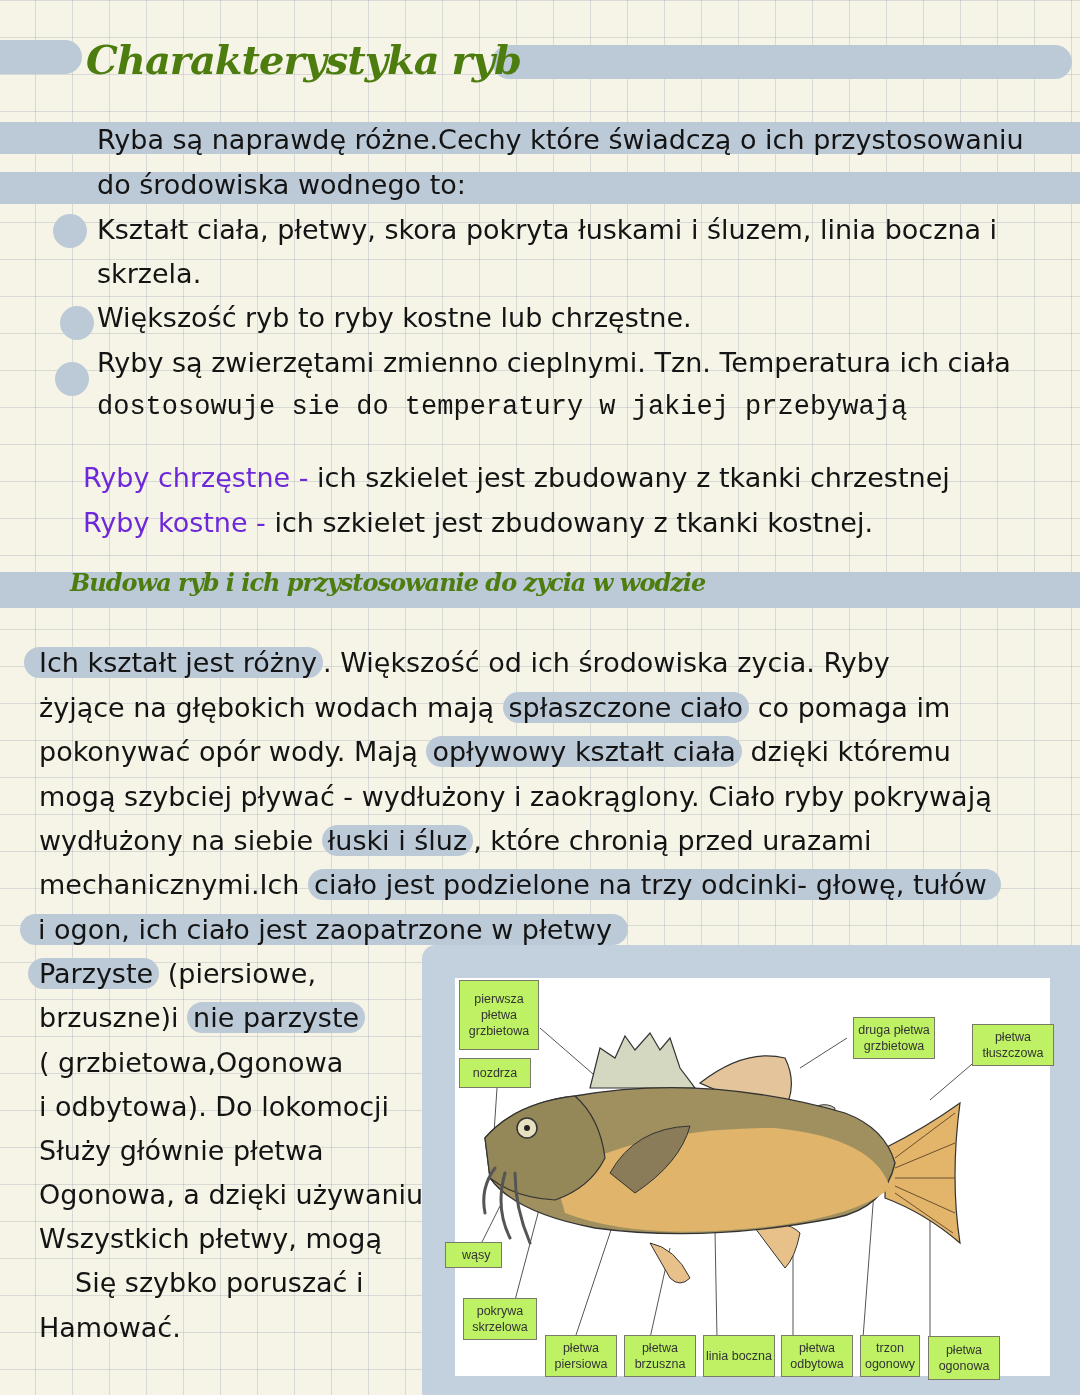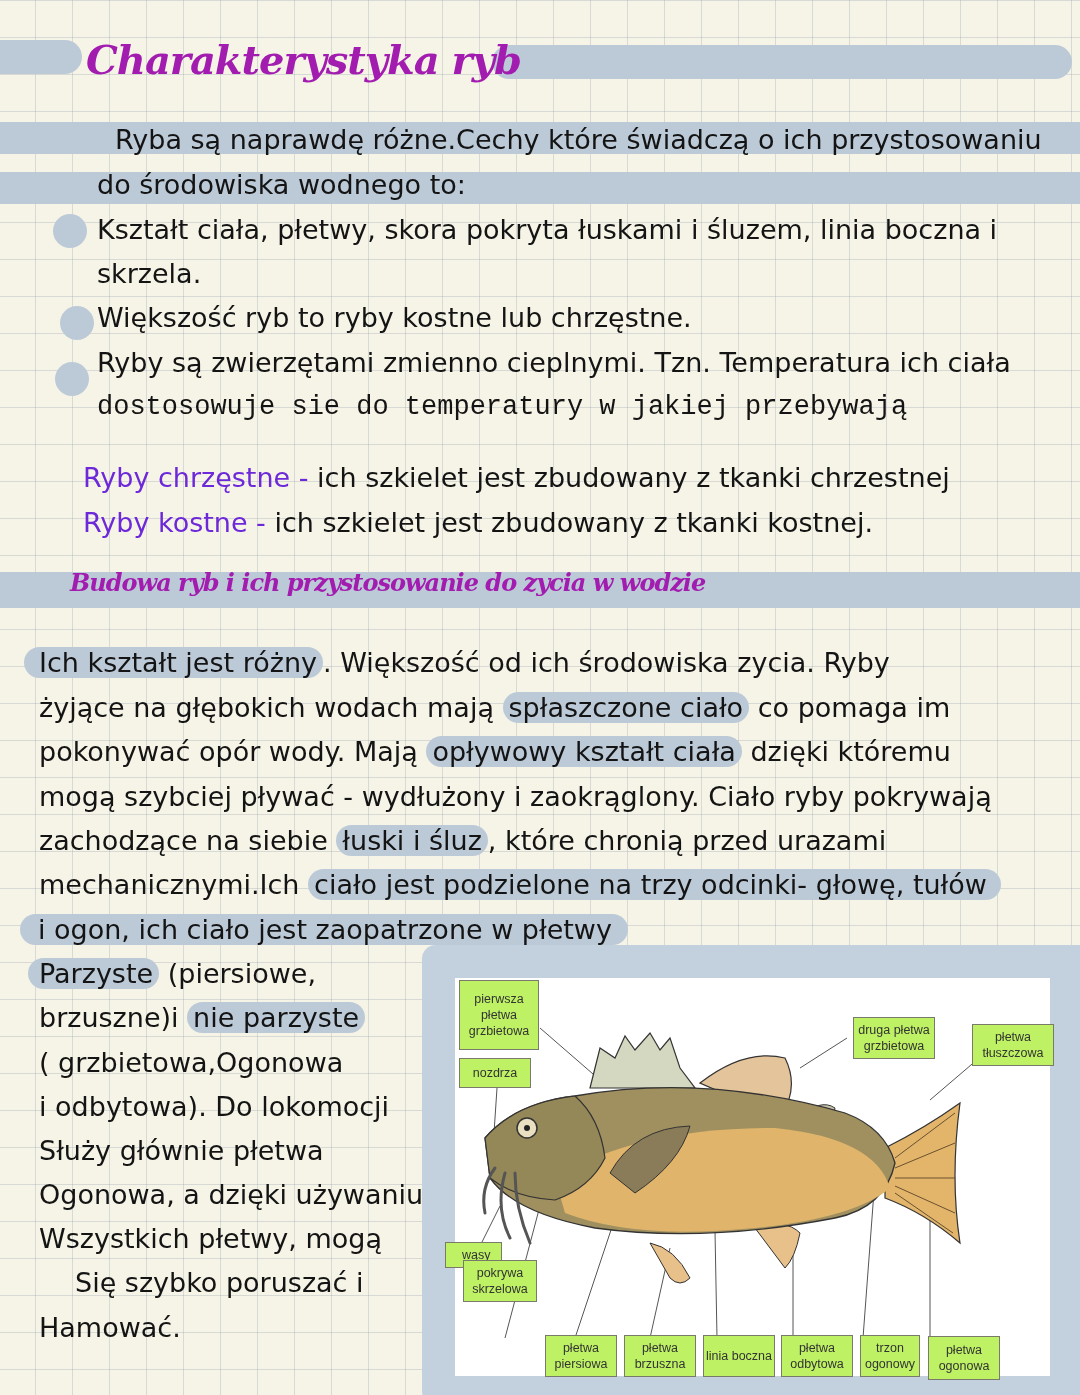--- a/index.html
+++ b/index.html
@@ -6,40 +6,40 @@
   body{width:1080px;height:1395px;overflow:hidden;position:relative;
     background-color:#f6f4e6;
     background-image:
       linear-gradient(to right, rgba(160,168,180,0.35) 1px, transparent 1px),
       linear-gradient(to bottom, rgba(160,168,180,0.35) 1px, transparent 1px);
     background-size:37px 37px;
     background-position:-2px 0px;
     font-family:"DejaVu Sans", sans-serif;color:#141414;}
   .abs{position:absolute;}
   .hl{background:#bccad8;}
-  .title{font-family:"DejaVu Serif", serif;font-style:italic;font-weight:bold;color:#a21caf;letter-spacing:-1px;}
+  .title{font-family:"DejaVu Serif", serif;font-style:italic;font-weight:bold;color:#4d7c0f;letter-spacing:-1px;}
   .line{position:absolute;font-size:27px;white-space:nowrap;line-height:40px;}
   .pill{background:#bccad8;border-radius:20px;padding:0 6px;}
   .bullet{position:absolute;width:34px;height:34px;border-radius:50%;background:#bccad8;}
   .blue{color:#6d28d9;}
   .fig-outer{position:absolute;left:422px;top:945px;width:680px;height:460px;background:#c3d0dd;border-radius:14px;}
   .fig-inner{position:absolute;left:455px;top:978px;width:595px;height:398px;background:#ffffff;}
   .lbl{position:absolute;background:#bef264;border:1.5px solid #7a7a6a;font-family:"Liberation Sans", sans-serif;
     font-size:12.5px;color:#333;text-align:center;line-height:16px;display:flex;align-items:center;justify-content:center;box-sizing:border-box;}
 </style>
 </head>
 <body>
 
 <div class="abs hl" style="left:0;top:40px;width:82px;height:34px;border-radius:0 17px 17px 0;"></div>
 <div class="abs hl" style="left:492px;top:45px;width:580px;height:34px;border-radius:17px;"></div>
 <div class="abs title" style="left:86px;top:36px;font-size:40px;">Charakterystyka ryb</div>
 
 <div class="abs hl" style="left:0;top:122px;width:1080px;height:32px;"></div>
 <div class="abs hl" style="left:0;top:172px;width:1080px;height:32px;"></div>
-<div class="line" style="left:97px;top:120px;margin-left:18px;">Ryba są naprawdę różne.Cechy które świadczą o ich przystosowaniu</div>
+<div class="line" style="left:97px;top:120px;">Ryba są naprawdę różne.Cechy które świadczą o ich przystosowaniu</div>
 <div class="line" style="left:97px;top:165px;">do środowiska wodnego to:</div>
 
 <div class="bullet" style="left:53px;top:214px;"></div>
 <div class="line" style="left:97px;top:210px;">Kształt ciała, płetwy, skora pokryta łuskami i śluzem, linia boczna i</div>
 <div class="line" style="left:97px;top:254px;">skrzela.</div>
 <div class="bullet" style="left:60px;top:306px;"></div>
 <div class="line" style="left:97px;top:298px;">Większość ryb to ryby kostne lub chrzęstne.</div>
 <div class="bullet" style="left:55px;top:362px;"></div>
 <div class="line" style="left:97px;top:343px;">Ryby są zwierzętami zmienno cieplnymi. Tzn. Temperatura ich ciała</div>
 <div class="line" style="left:97px;top:387px;font-family:Liberation Mono, monospace;">dostosowuje sie do temperatury w jakiej przebywają</div>
@@ -58,21 +58,21 @@
   <span class="pill" style="padding-left:15px;">Ich kształt jest różny</span><span>. Większość od ich środowiska zycia. Ryby</span>
 </div>
 <div class="line" style="left:39px;top:688px;">
   <span>żyjące na głębokich wodach mają </span><span class="pill">spłaszczone ciało</span><span> co pomaga im</span>
 </div>
 <div class="line" style="left:39px;top:732px;">
   <span>pokonywać opór wody. Mają </span><span class="pill">opływowy kształt ciała</span><span> dzięki któremu</span>
 </div>
 <div class="line" style="left:39px;top:777px;">mogą szybciej pływać - wydłużony i zaokrąglony. Ciało ryby pokrywają</div>
 <div class="line" style="left:39px;top:821px;">
-  <span>zachodzące na siebie </span><span class="pill">łuski i śluz</span><span>, które chronią przed urazami</span>
+  <span>wydłużony na siebie </span><span class="pill">łuski i śluz</span><span>, które chronią przed urazami</span>
 </div>
 <div class="line" style="left:39px;top:865px;">
   <span>mechanicznymi.Ich </span><span class="pill" style="padding-right:14px;">ciało jest podzielone na trzy odcinki- głowę, tułów</span>
 </div>
 <div class="line" style="left:20px;top:910px;">
   <span class="pill" style="padding-left:18px;padding-right:16px;">i ogon, ich ciało jest zaopatrzone w płetwy</span>
 </div>
 
 <div class="line" style="left:28px;top:954px;">
   <span class="pill" style="padding-left:11px;">Parzyste</span><span> (piersiowe,</span>
@@ -141,19 +141,19 @@
         <path d="M60,195 Q60,230 75,265"></path>
     </g>
   </svg>
 </div>
 
 <div class="lbl" style="left:459px;top:980px;width:80px;height:70px;padding:2px;">pierwsza płetwa grzbietowa</div>
 <div class="lbl" style="left:459px;top:1058px;width:72px;height:30px;">nozdrza</div>
 <div class="lbl" style="left:853px;top:1017px;width:82px;height:42px;padding:2px;">druga płetwa grzbietowa</div>
 <div class="lbl" style="left:972px;top:1024px;width:82px;height:42px;padding:2px;">płetwa tłuszczowa</div>
 <div class="lbl" style="left:445px;top:1242px;width:57px;height:26px;justify-content:flex-start;padding-left:16px;">wąsy</div>
-<div class="lbl" style="left:463px;top:1260px;width:74px;height:42px;padding:2px;">pokrywa skrzelowa</div>
+<div class="lbl" style="left:463px;top:1298px;width:74px;height:42px;padding:2px;">pokrywa skrzelowa</div>
 <div class="lbl" style="left:545px;top:1335px;width:72px;height:42px;padding:2px;">płetwa piersiowa</div>
 <div class="lbl" style="left:624px;top:1335px;width:72px;height:42px;padding:2px;">płetwa brzuszna</div>
 <div class="lbl" style="left:703px;top:1335px;width:72px;height:42px;padding:2px;">linia boczna</div>
 <div class="lbl" style="left:781px;top:1335px;width:72px;height:42px;padding:2px;">płetwa odbytowa</div>
 <div class="lbl" style="left:860px;top:1335px;width:60px;height:42px;padding:2px;">trzon ogonowy</div>
 <div class="lbl" style="left:928px;top:1336px;width:72px;height:44px;padding:2px;">płetwa ogonowa</div>
 
 </body></html>

